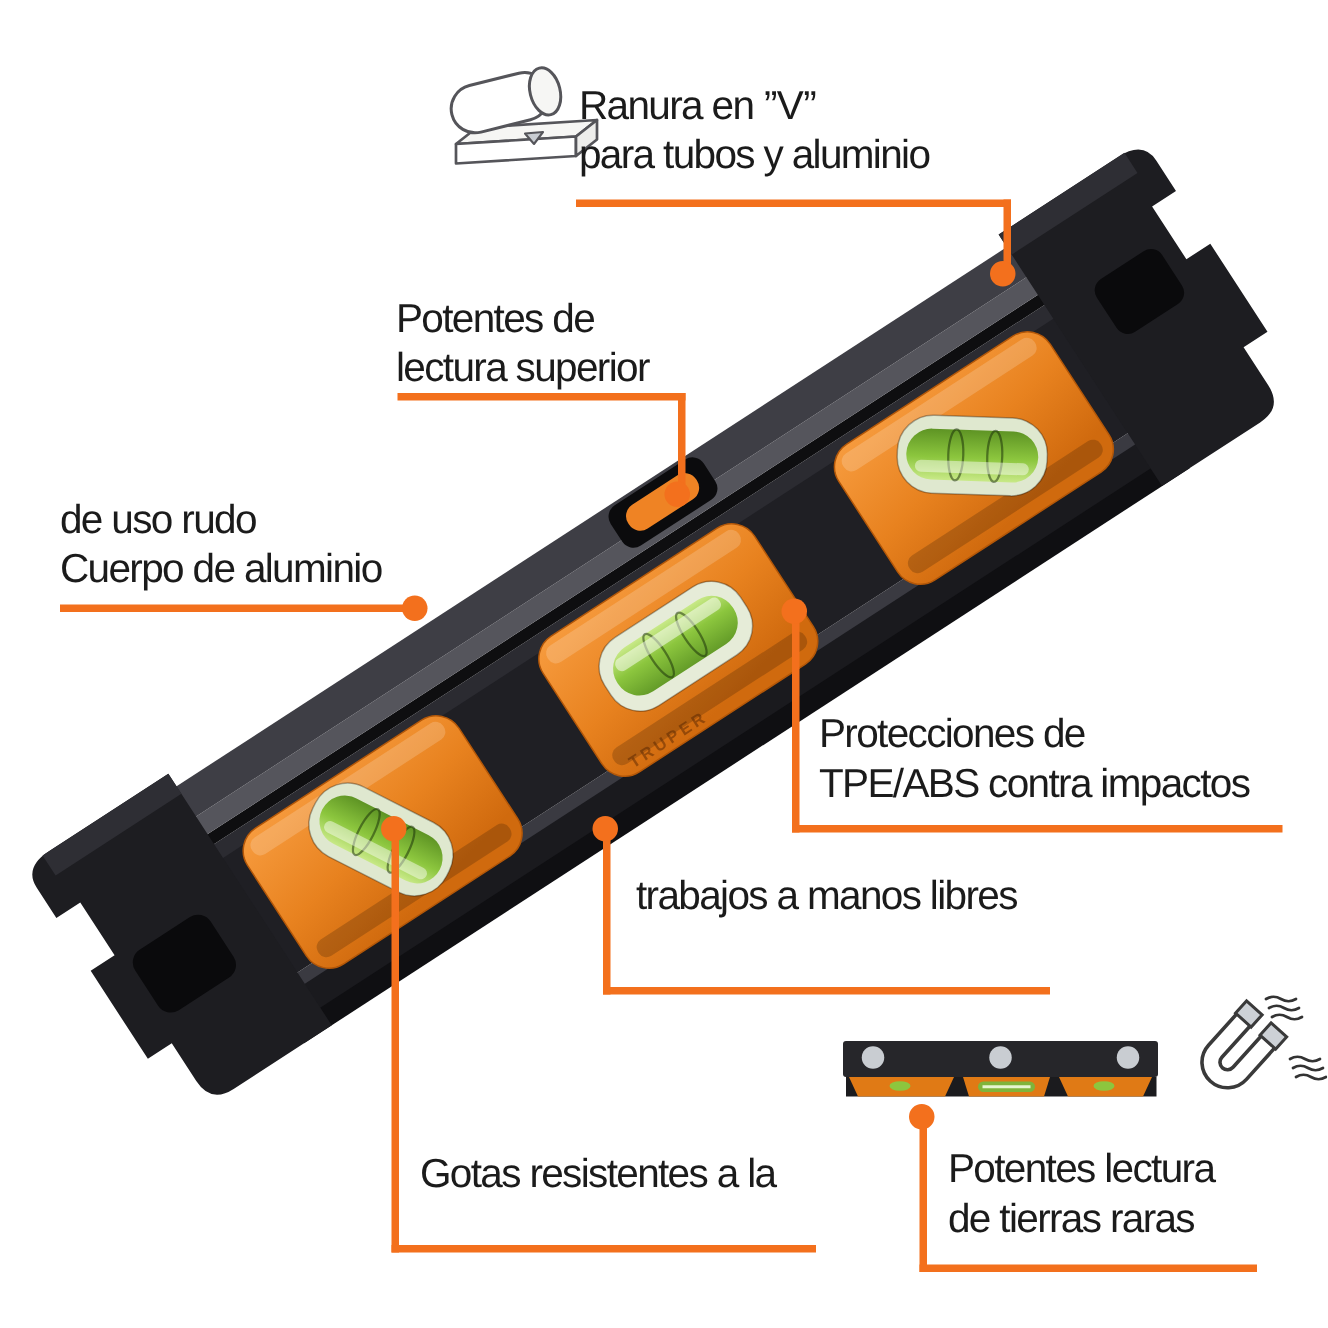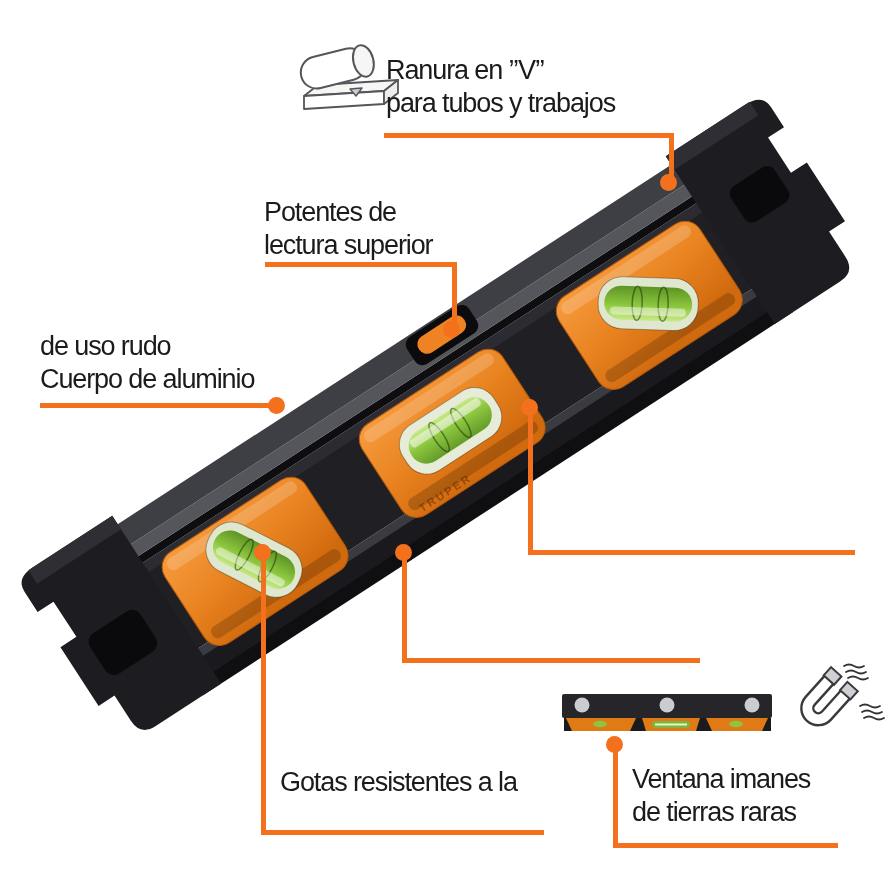--- a/index.html
+++ b/index.html
@@ -169,39 +169,44 @@
   <div class="dot" style="left:395px;top:544px"></div>
 
   <div class="cl" style="left:261px;top:557px;width:278px;height:273px;border-left-width:5px;border-bottom-width:5px"></div>
   <div class="dot" style="left:254px;top:544px"></div>
 
   <div class="cl" style="left:613px;top:749px;width:220px;height:94px;border-left-width:5px;border-bottom-width:5px"></div>
   <div class="dot" style="left:606px;top:736px"></div>
 
   <div class="label" style="left:386px;top:54px">
     <span>Ranura en ’’V’’</span>
-    <span>para tubos y trabajos</span>
+    <span>para tubos y aluminio</span>
   </div>
 
   <div class="label" style="left:264px;top:196px">
     <span>Potentes de</span>
     <span>lectura superior</span>
   </div>
 
   <div class="label" style="left:40px;top:330px">
     <span>de uso rudo</span>
     <span>Cuerpo de aluminio</span>
   </div>
 
+  <div class="label" style="left:546px;top:473px">
+    <span>Protecciones de</span>
+    <span>TPE/ABS contra impactos</span>
+  </div>
 
   <div class="label" style="left:424px;top:581px">
+    <span>trabajos a manos libres</span>
   </div>
 
   <div class="label" style="left:280px;top:766px">
     <span>Gotas resistentes a la</span>
   </div>
 
   <div class="label" style="left:632px;top:763px">
-    <span>Ventana imanes</span>
+    <span>Potentes lectura</span>
     <span>de tierras raras</span>
   </div>
 
 </div>
 
 </body></html>

